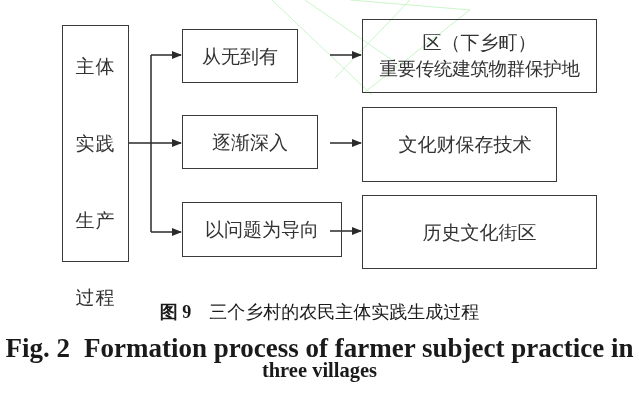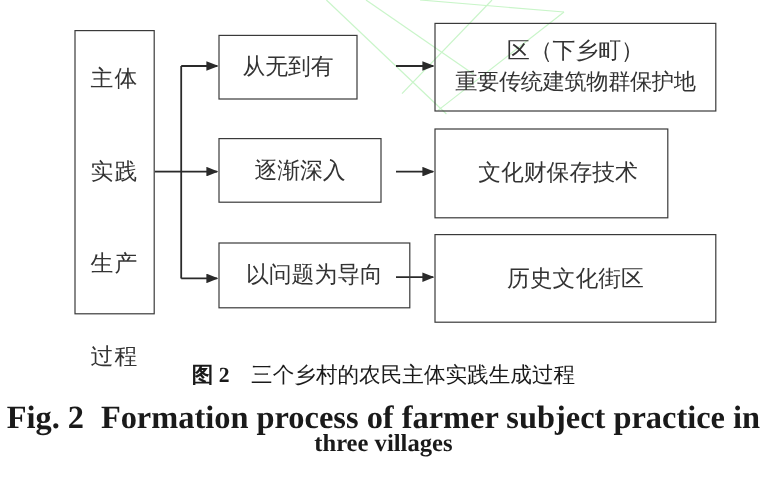--- a/index.html
+++ b/index.html
@@ -77,20 +77,20 @@
   <span class="rline first">重要传统建筑物群保护地</span>
 </div>
 <div id="right-2" class="box txt">
   <span class="rline">文化财保存技术</span>
 </div>
 <div id="right-3" class="box txt">
   <span class="rline">历史文化街区</span>
 </div>
 
 <div id="cap-cn" class="caption">
-  <span class="fignum">图 2</span><span>三个乡村的农民主体实践生成过程</span>
+  <span class="fignum">图 9</span><span>三个乡村的农民主体实践生成过程</span>
 </div>
 <div id="cap-en1" class="caption">
   <span class="fignum">Fig. 2</span><span>Formation process of farmer subject practice in</span>
 </div>
 <div id="cap-en2" class="caption">
   <span>three villages</span>
 </div>
 
 </body></html>

